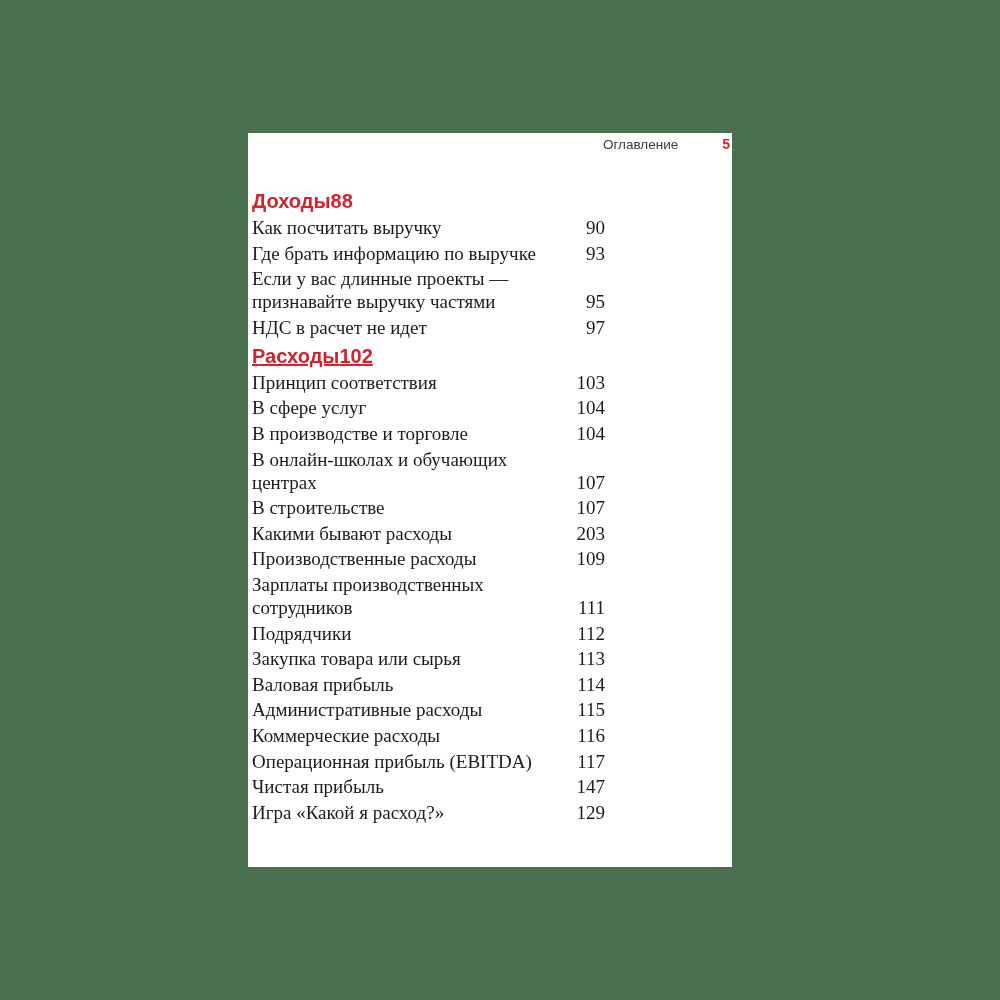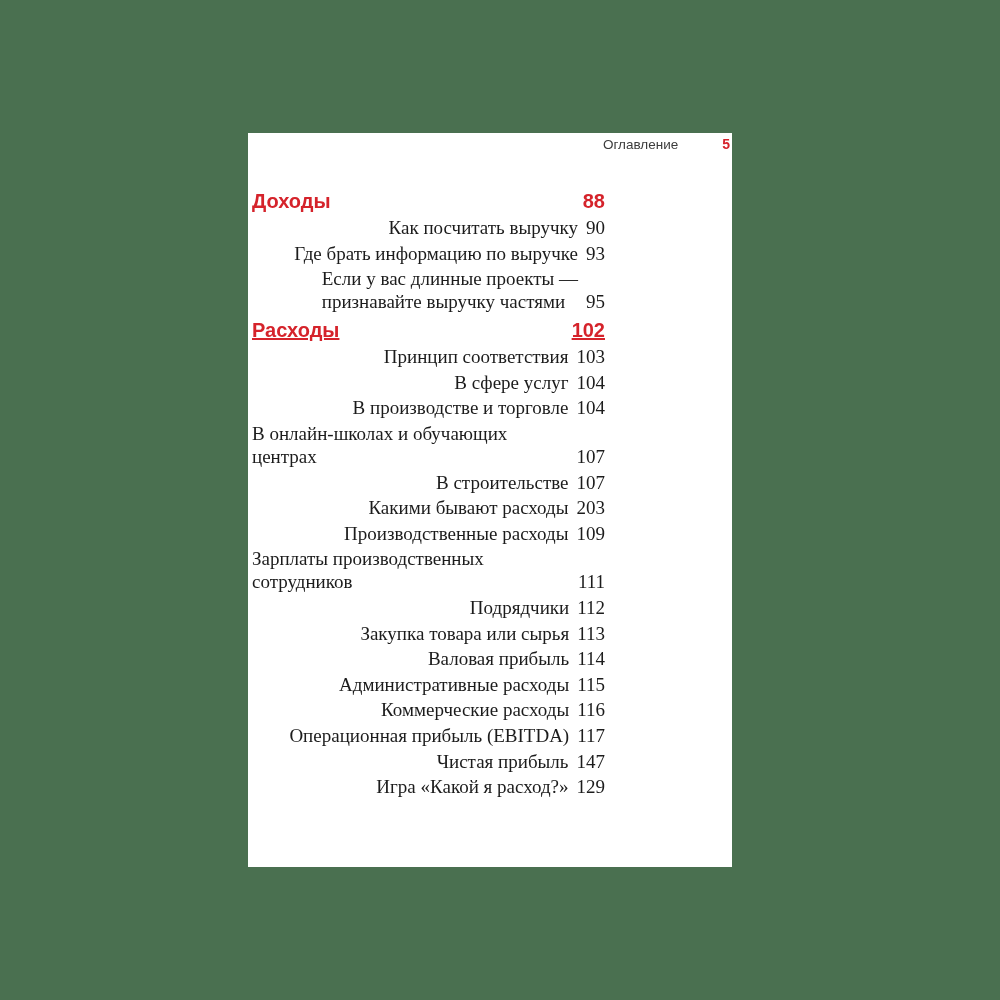--- a/index.html
+++ b/index.html
@@ -32,36 +32,36 @@
     font-weight:bold;
     color:var(--accent-red,#D5232B);
     margin-left:44px;
   }
   .toc{
     position:absolute;
     top:57px;left:4px;right:127px;
   }
   .toc-heading{
     display:flex;
-    justify-content:space-between;
+    justify-content:flex-start;
     align-items:baseline;
     font-family:"Liberation Sans",sans-serif;
     font-weight:bold;
     font-size:20px;
     line-height:23px;
     color:var(--accent-red,#D5232B);
     margin-bottom:3px;
   }
   .toc-heading:not(:first-child){
     margin-top:6px;
     text-decoration:underline;
   }
   .toc-row{
     display:flex;
-    justify-content:flex-end;
+    justify-content:space-between;
     align-items:flex-end;
     font-family:"Liberation Serif",serif;
     font-size:19px;
     line-height:23px;
     color:var(--text,#1C1C1C);
     margin-bottom:2.6px;
   }
   .toc-title{
     white-space:pre-line;
   }
@@ -88,20 +88,24 @@
           <span class="toc-page">90</span>
         </div>
         <div class="toc-row">
           <span class="toc-title">Где брать информацию по выручке</span>
           <span class="toc-page">93</span>
         </div>
         <div class="toc-row">
           <span class="toc-title">Если у вас длинные проекты —
 признавайте выручку частями</span>
           <span class="toc-page">95</span>
+        </div>
+        <div class="toc-row">
+          <span class="toc-title">НДС в расчет не идет</span>
+          <span class="toc-page">97</span>
         </div>
         <div class="toc-heading">
           <span>Расходы</span>
           <span>102</span>
         </div>
         <div class="toc-row">
           <span class="toc-title">Принцип соответствия</span>
           <span class="toc-page">103</span>
         </div>
         <div class="toc-row">

